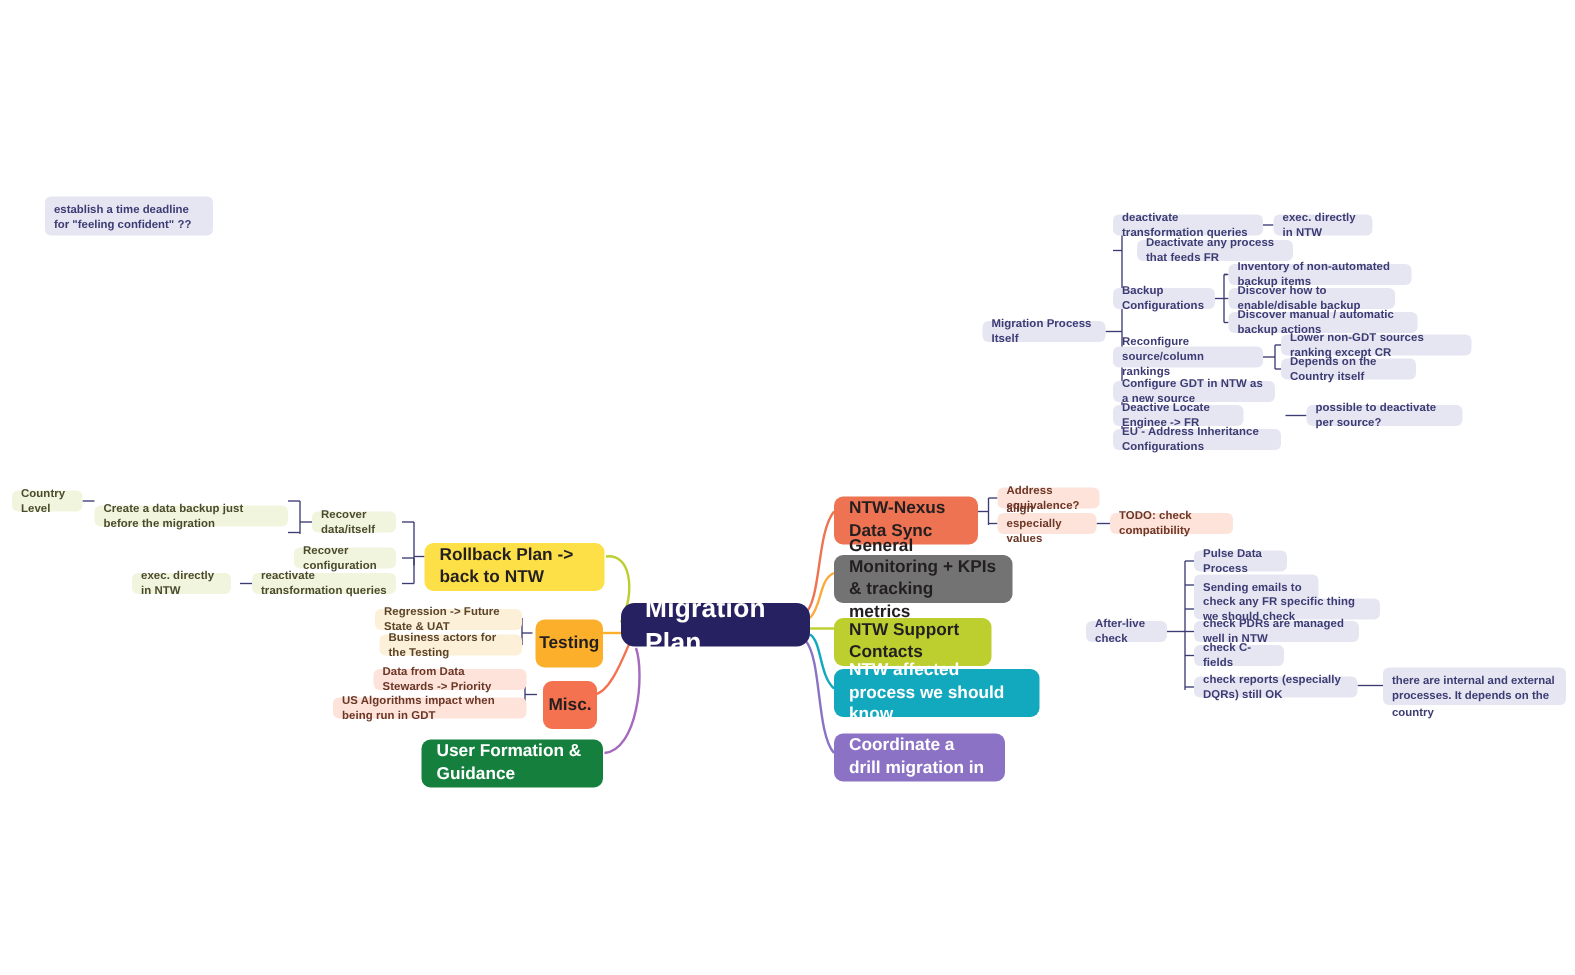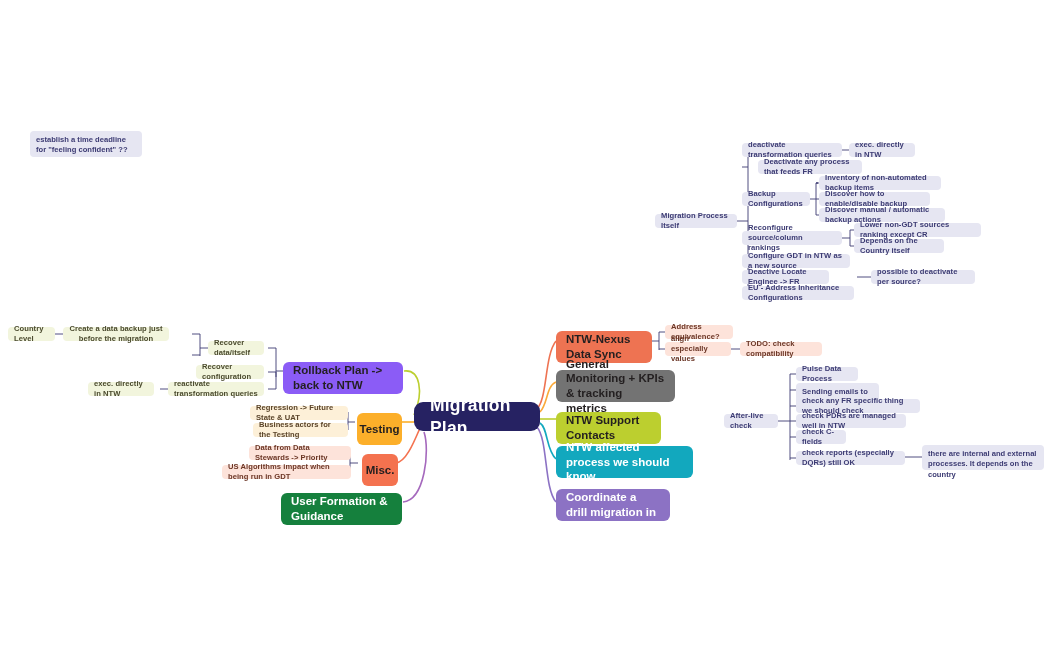--- a/index.html
+++ b/index.html
@@ -198,24 +198,24 @@
   <div class="node chip lav" style="left:854px; top:223px; width:127px; height:14px;">Lower non-GDT sources ranking except CR</div>
   <div class="node chip lav" style="left:854px; top:239px; width:90px; height:14px;">Depends on the Country itself</div>
 
   <div class="node chip lav" style="left:742px; top:254px; width:108px; height:14px;">Configure GDT in NTW as a new source</div>
 
   <div class="node chip lav" style="left:742px; top:270px; width:87px; height:14px;">Deactive Locate Enginee -&gt; FR</div>
   <div class="node chip lav" style="left:871px; top:270px; width:104px; height:14px;">possible to deactivate per source?</div>
 
   <div class="node chip lav" style="left:742px; top:286px; width:112px; height:14px;">EU - Address Inheritance Configurations</div>
 
-  <div class="node topic" style="left:283px; top:362px; width:120px; height:18px; background:#8b5cf6;">Rollback Plan -&gt; back to NTW</div>
+  <div class="node topic" style="left:283px; top:362px; width:120px; height:18px; background:#fde047;">Rollback Plan -&gt; back to NTW</div>
 
   <div class="node chip lime" style="left:208px; top:341px; width:56px; height:14px;">Recover data/itself</div>
-  <div class="node chip lime" style="left:63px; top:327px; width:106px; height:14px;text-align:center;">Create a data backup just before the migration</div>
+  <div class="node chip lime" style="left:63px; top:337px; width:129px; height:14px;">Create a data backup just before the migration</div>
   <div class="node chip lime" style="left:8px; top:327px; width:47px; height:14px;">Country Level</div>
 
   <div class="node chip lime" style="left:196px; top:365px; width:68px; height:14px;">Recover configuration</div>
 
   <div class="node chip lime" style="left:168px; top:382px; width:96px; height:14px;">reactivate transformation queries</div>
   <div class="node chip lime" style="left:88px; top:382px; width:66px; height:14px;">exec. directly in NTW</div>
 
   <div class="node topic" style="left:357px; top:413px; width:45px; height:19px; background:#fcaf2a; justify-content:center;">Testing</div>
   <div class="node chip amb" style="left:250px; top:406px; width:98px; height:14px;">Regression -&gt; Future State &amp; UAT</div>
   <div class="node chip amb" style="left:253px; top:423px; width:95px; height:14px;">Business actors for the Testing</div>
@@ -237,17 +237,17 @@
 
   <div class="node topic dark" style="left:556px; top:446px; width:137px; height:28px; background:#12a8be;">NTW affected process we should know</div>
 
   <div class="node topic dark" style="left:556px; top:489px; width:114px; height:28px; background:#8c72c4;">Define &amp; Coordinate a drill migration in Stage</div>
 
   <div class="node chip lav" style="left:724px; top:414px; width:54px; height:14px;">After-live check</div>
   <div class="node chip lav" style="left:796px; top:367px; width:62px; height:14px;">Pulse Data Process</div>
   <div class="node chip lav" style="left:796px; top:383px; width:83px; height:28px;">Sending emails to customers</div>
   <div class="node chip lav" style="left:796px; top:399px; width:124px; height:14px;">check any FR specific thing we should check</div>
   <div class="node chip lav" style="left:796px; top:414px; width:110px; height:14px;">check PDRs are managed well in NTW</div>
-  <div class="node chip lav" style="left:796px; top:430px; width:50px; height:14px;">check C-fields</div>
+  <div class="node chip lav" style="left:796px; top:430px; width:60px; height:14px;">check C-fields</div>
   <div class="node chip lav" style="left:796px; top:451px; width:109px; height:14px;">check reports (especially DQRs) still OK</div>
   <div class="node note" style="left:922px; top:445px; width:122px; height:25px;">there are internal and external processes. It depends on the country</div>
 
 </div>
 
 </body></html>

